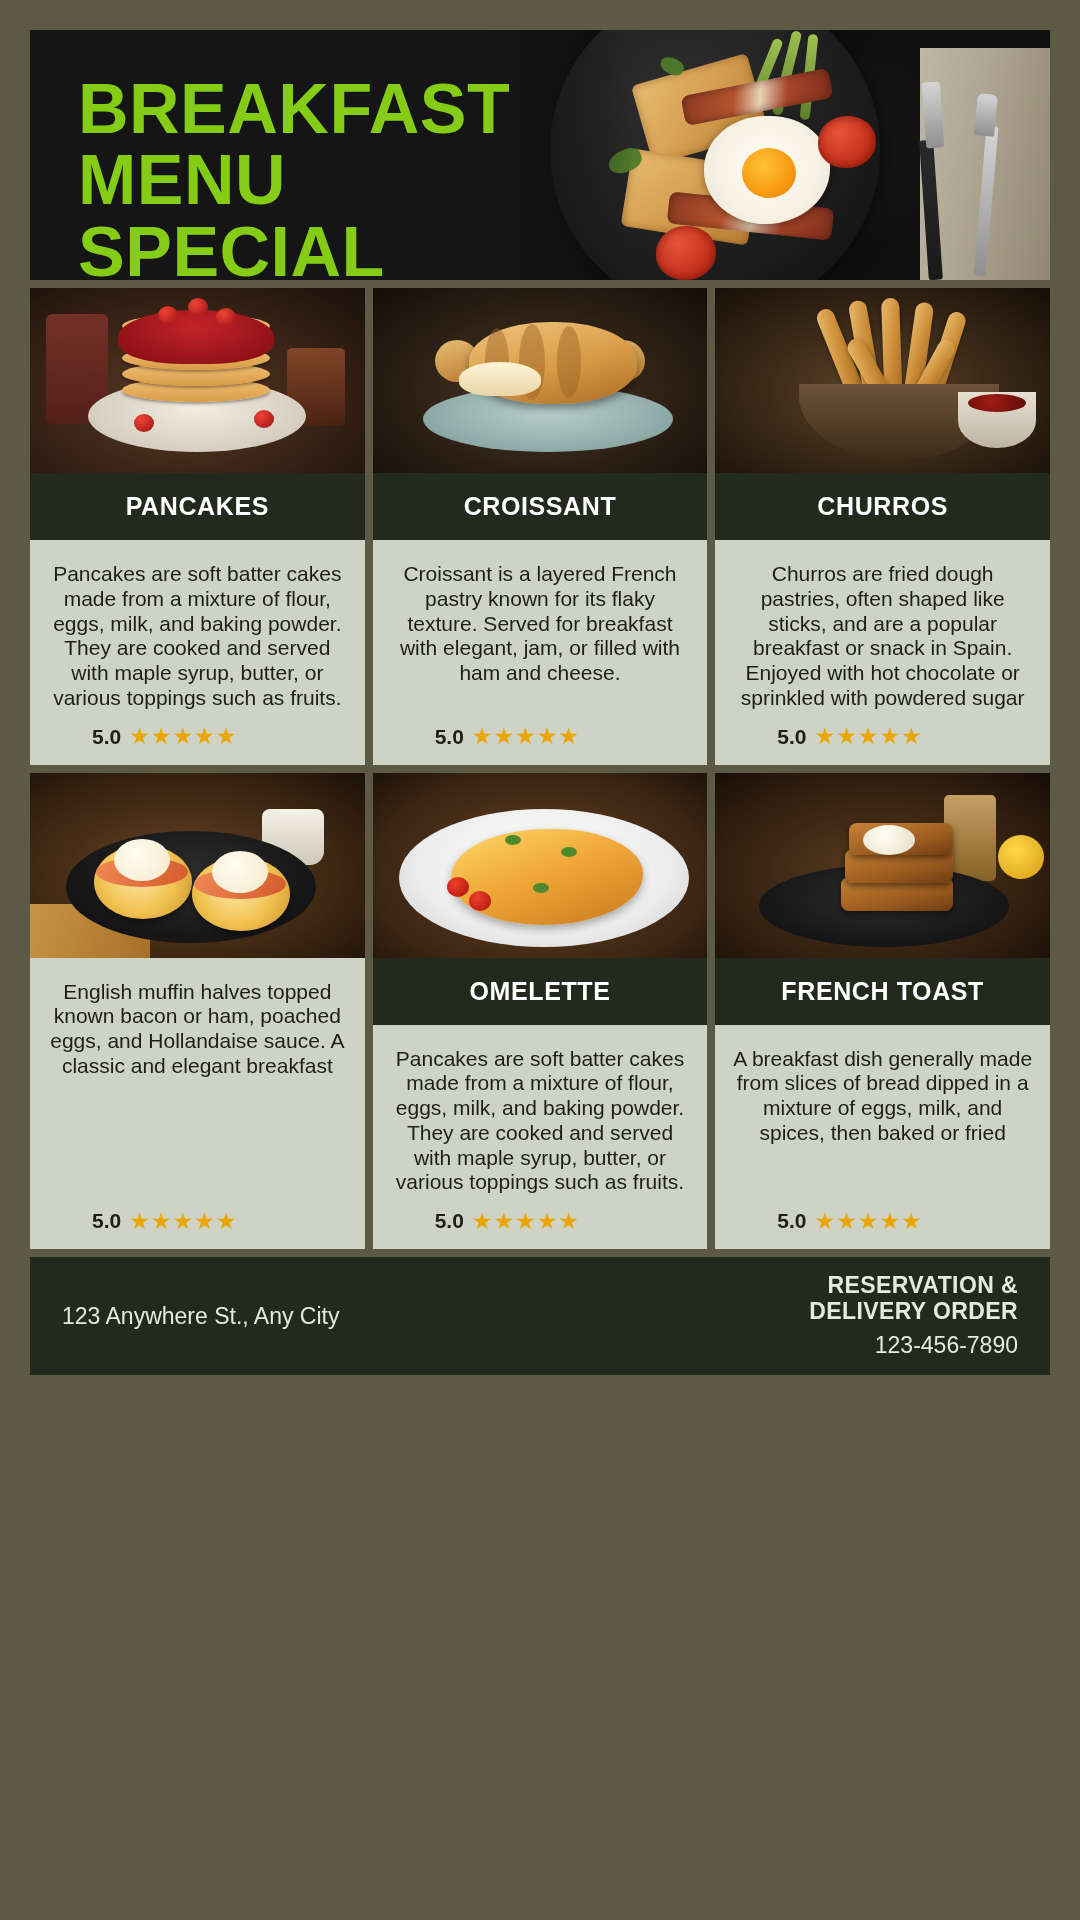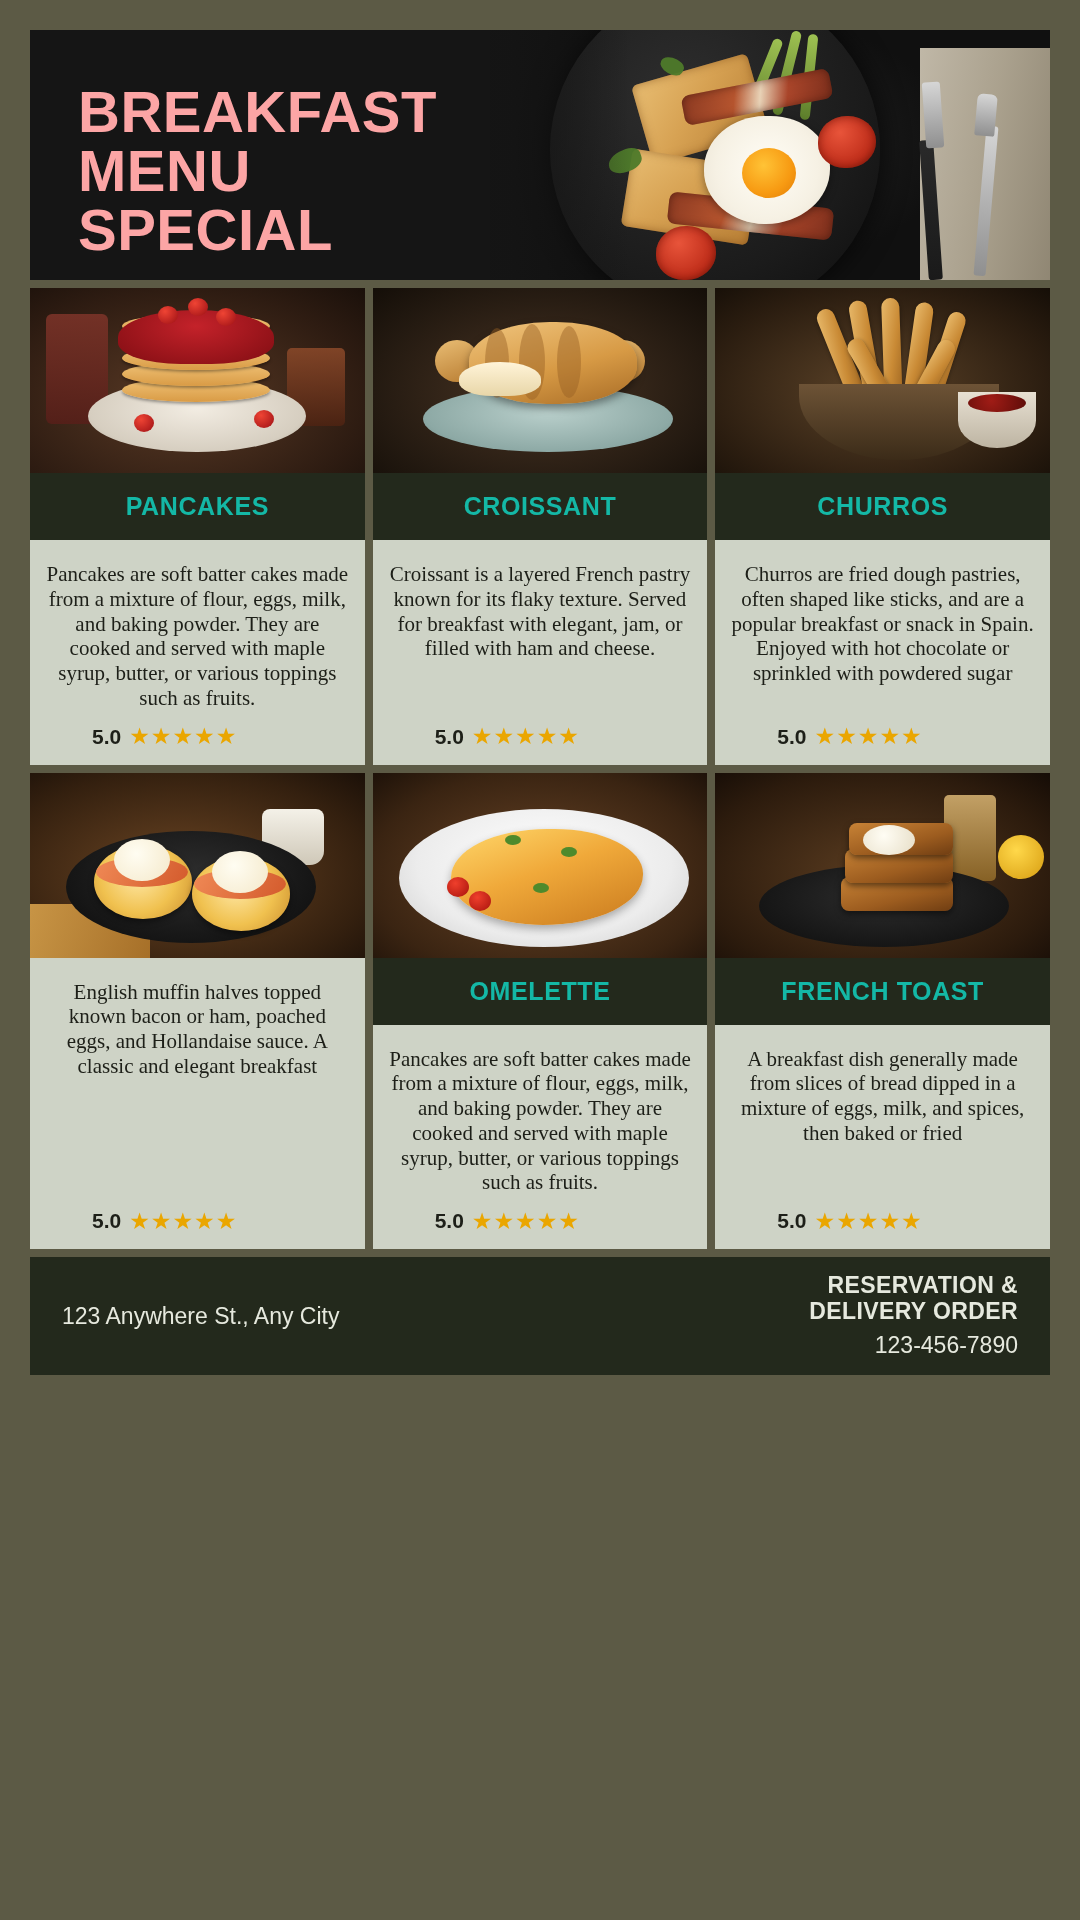--- a/index.html
+++ b/index.html
@@ -97,59 +97,57 @@
   .fork-head   { right: 54px; top: 64px; width: 20px; height: 42px; border-radius: 6px 6px 2px 2px; transform: rotate(5deg); }
   .knife-handle{ right: 112px; top: 110px; width: 14px; height: 140px; transform: rotate(-4deg); background: linear-gradient(180deg,#2a2a2a,#1a1a1a); }
   .knife-blade { right: 108px; top: 52px; width: 18px; height: 66px; transform: rotate(-4deg); }
 
   .header-fade {
     position: absolute; left: 380px; top: 0; width: 220px; height: 250px;
     background: linear-gradient(90deg, #151515 0%, rgba(21,21,21,0.85) 45%, rgba(21,21,21,0) 100%);
   }
   .header-title {
     position: absolute; left: 48px; top: 44px;
-    color: #fca5a5;
-    font-size: 58px; font-weight: bold; line-height: 1.02;
+    color: #84cc16;
+    font-size: 70px; font-weight: bold; line-height: 1.02;
     letter-spacing: 0.5px;
     text-transform: uppercase;
     z-index: 3;
-    margin-top: 8px;
   }
 
   
   .grid {
     display: grid;
     grid-template-columns: 1fr 1fr 1fr;
     gap: 8px;
     margin-top: 8px;
   }
   .card { display: flex; flex-direction: column; }
   .card-photo { height: 185px; position: relative; overflow: hidden; }
   .card-title {
     background: #23291c;
-    color: #14b8a6;
+    color: #ffffff;
     text-align: center;
     font-size: 25px; font-weight: bold;
     letter-spacing: .6px;
     padding: 19px 12px;
     text-transform: uppercase;
   }
   .card-body {
     background: #ced3c6;
     color: #1d1f18;
     flex: 1;
     padding: 22px 16px 16px;
     display: flex; flex-direction: column;
     justify-content: space-between;
   }
   .card-desc {
     text-align: center;
     font-size: 21px;
     line-height: 1.18;
-    font-family: Liberation Serif, serif;
   }
   .rating { display: flex; align-items: center; gap: 8px; padding-left: 46px; padding-top: 14px; }
   .rating-value { font-size: 21px; font-weight: bold; color: #1d1f18; }
   .stars { color: #eaa600; font-size: 23px; letter-spacing: 1px; line-height: 1; }
 
   .row-2 { margin-top: 8px; }
 
   
   .ph { position: absolute; inset: 0; }
 

